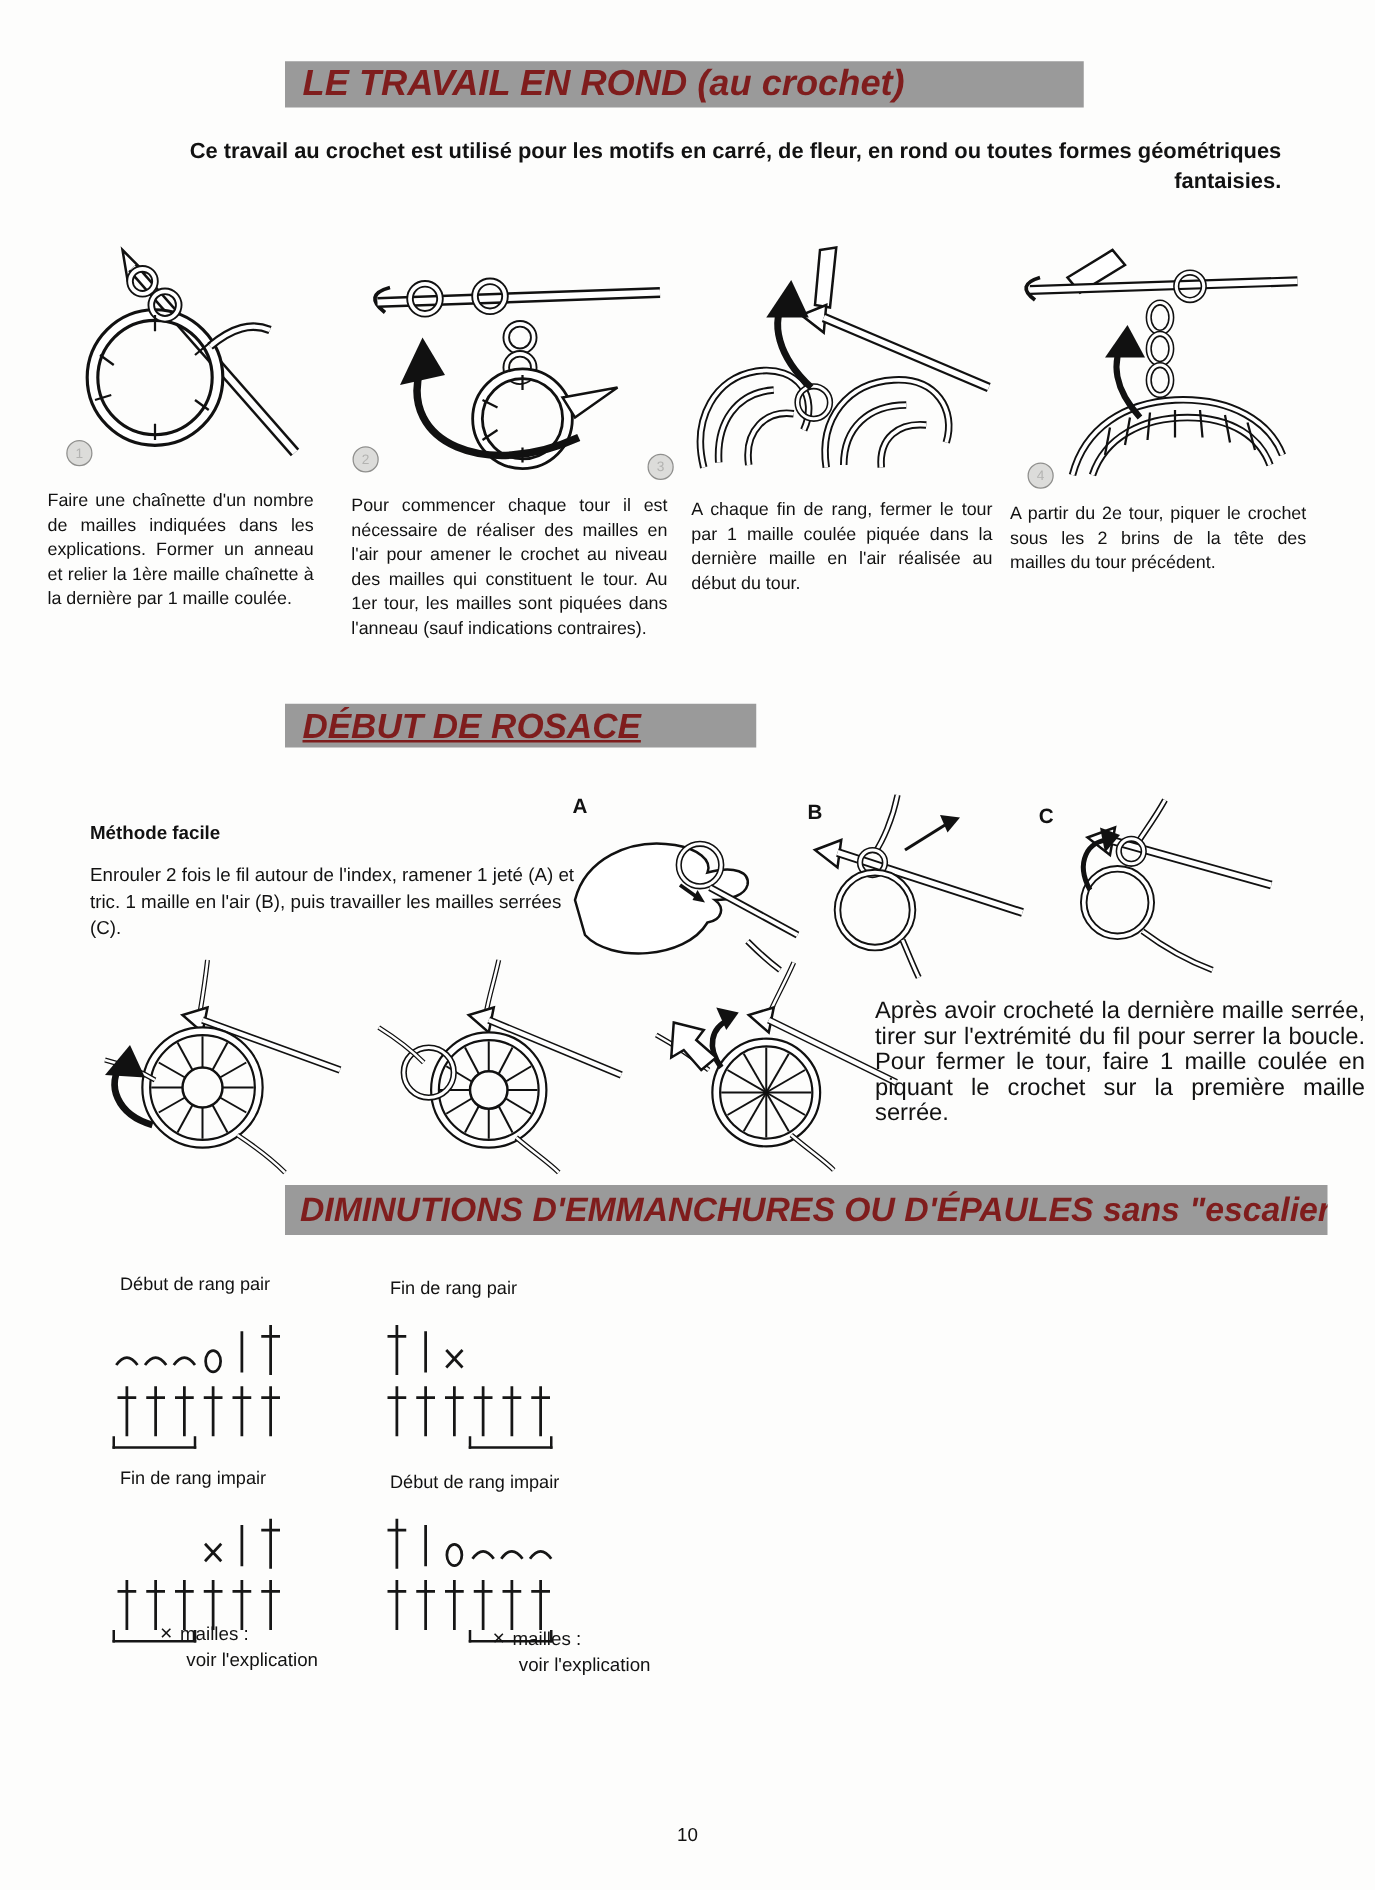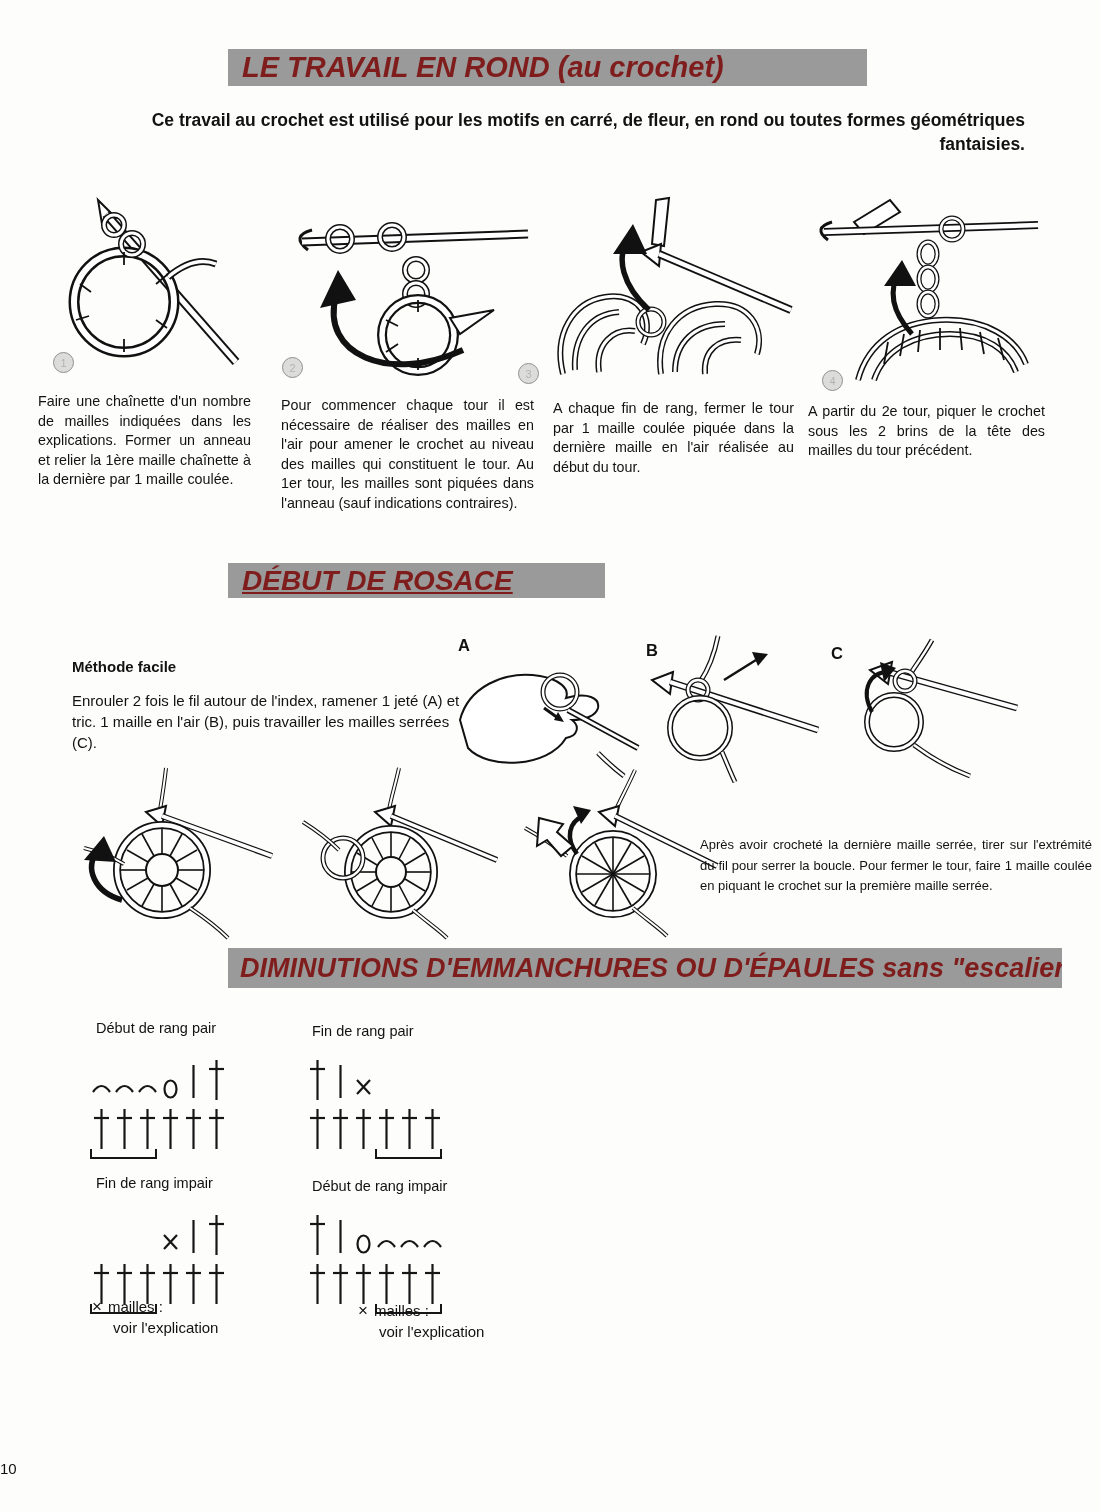--- a/index.html
+++ b/index.html
@@ -25,34 +25,34 @@
   .cap3{left:553px; top:399px; width:241px;}
   .cap4{left:808px; top:402px; width:237px;}
   .num-circle{
     width:19px;height:19px;border-radius:50%;
     background:#dcdcda;border:1.5px solid #8f8f8d;color:#b3b3b1;
     font-size:11px;display:flex;align-items:center;justify-content:center;
   }
   .method-title{left:72px; top:658px; font-size:15px; font-weight:bold;}
   .method-text{left:72px; top:690px; width:398px; font-size:15px; line-height:21px;}
   .fig-letter{font-size:16.5px; font-weight:bold;}
-  .closing-text{left:700px; top:799px; width:392px; font-size:13px; line-height:20.5px; text-align:justify;margin-top:36px;}
+  .closing-text{left:700px; top:799px; width:392px; font-size:19px; line-height:20.5px; text-align:justify;}
   .diag-label{font-size:14.5px;}
   .para{font-size:15px; line-height:21.5px; text-align:justify; width:472px; left:578px;}
-  .pagenum{left:0; top:1460px; width:1100px; text-align:left; font-size:15px;}
+  .pagenum{left:0; top:1460px; width:1100px; text-align:center; font-size:15px;}
   
   .sym-diagram{width:150px;}
   .sym-row{display:flex;}
   .sym-row.top{height:47px;}
   .sym-row.bot{height:47px; margin-top:2px;}
   svg.g{width:23px; height:46px; stroke:#161616; stroke-width:2.2; fill:none; stroke-linecap:butt;}
   .bracket{height:8px; border:2px solid #161616; border-top:none; width:63px; margin-top:-3px;}
   .bracket.first3{margin-left:0px;}
   .bracket.last3{margin-left:69px;}
-  .legend{font-size:15px; line-height:21px;}
+  .legend{font-size:15px; line-height:21px;margin-left:36px;}
   .legend .mark{font-size:17px; margin-right:6px;}
   .legend .l2{margin-left:21px;}
   
   .ill svg{display:block;}
 </style>
 </head>
 <body>
 
 <div class="page">
 

